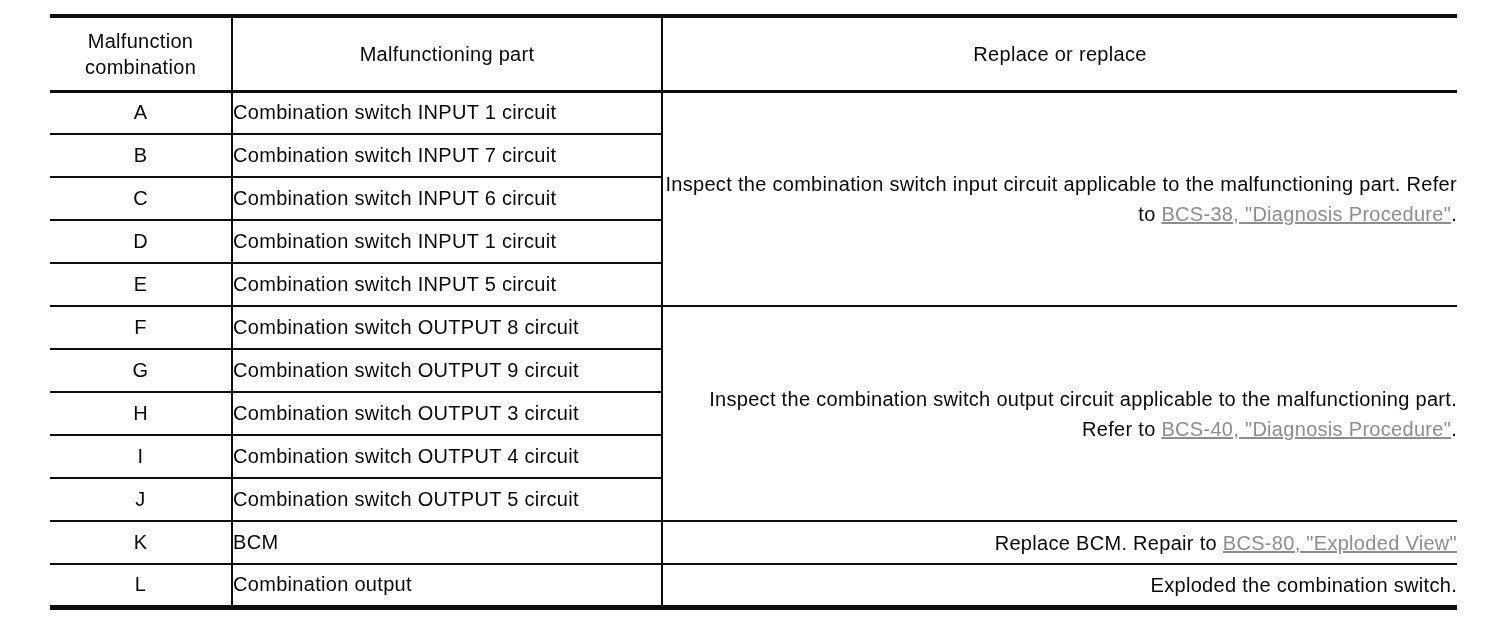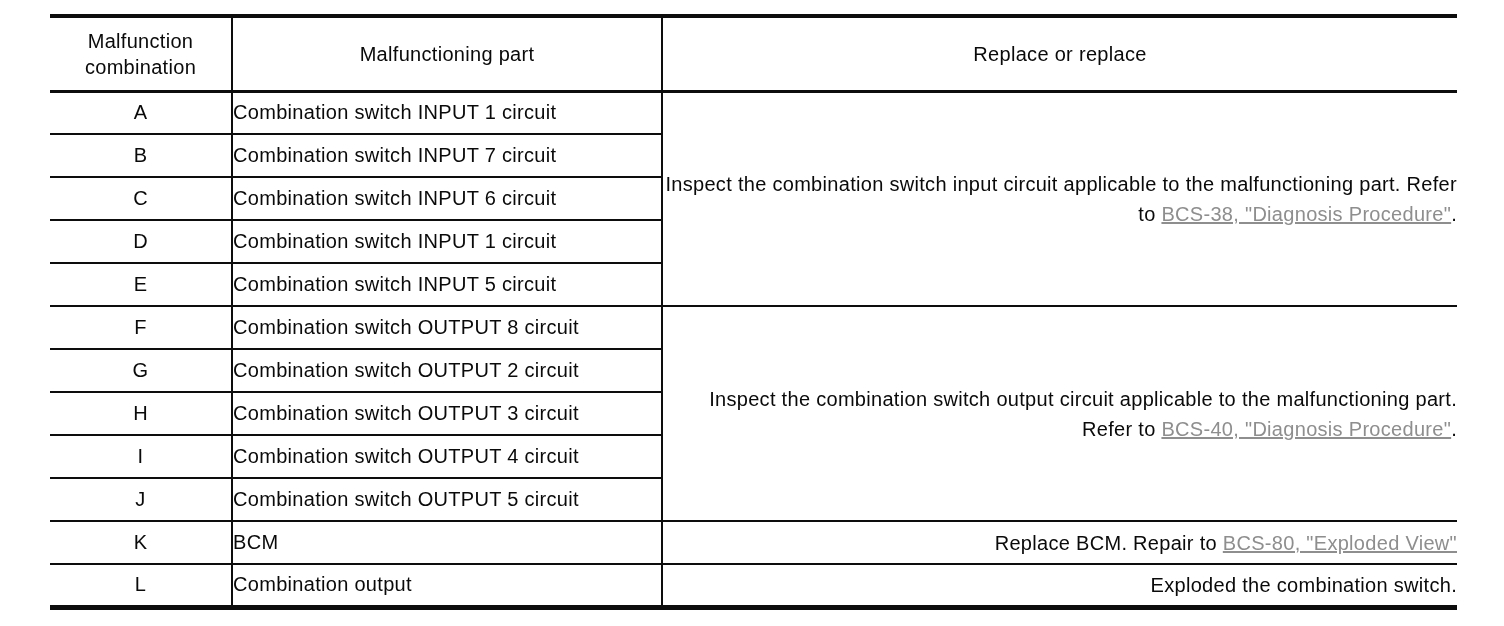--- a/index.html
+++ b/index.html
@@ -119,21 +119,21 @@
       </tr>
       <tr>
         <td class="combo">F</td>
         <td class="part">Combination switch OUTPUT 8 circuit</td>
         <td class="repair" rowspan="5">
           <span>Inspect the combination switch output circuit applicable to the malfunctioning part. Refer to </span><a class="doc-link" href="#">BCS-40, "Diagnosis Procedure"</a><span>.</span>
         </td>
       </tr>
       <tr>
         <td class="combo">G</td>
-        <td class="part">Combination switch OUTPUT 2 circuit</td>
+        <td class="part">Combination switch OUTPUT 9 circuit</td>
       </tr>
       <tr>
         <td class="combo">H</td>
         <td class="part">Combination switch OUTPUT 3 circuit</td>
       </tr>
       <tr>
         <td class="combo">I</td>
         <td class="part">Combination switch OUTPUT 4 circuit</td>
       </tr>
       <tr>

